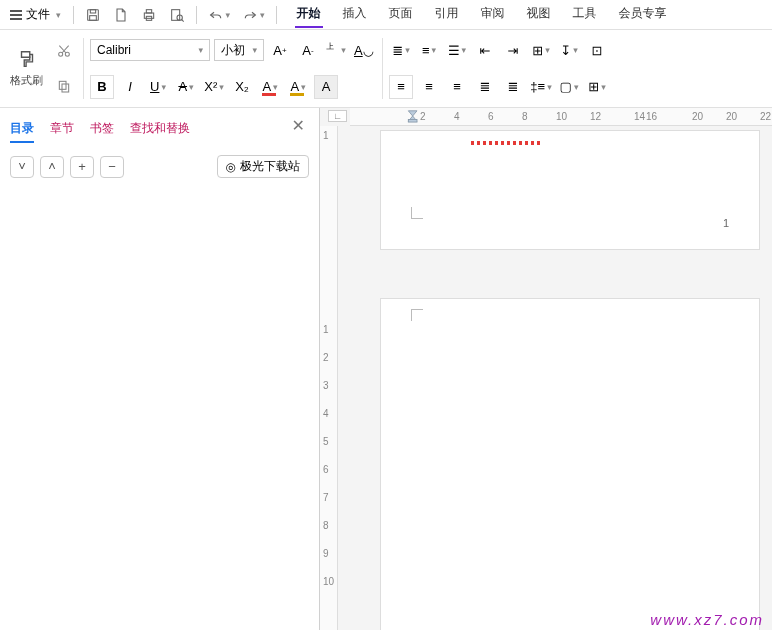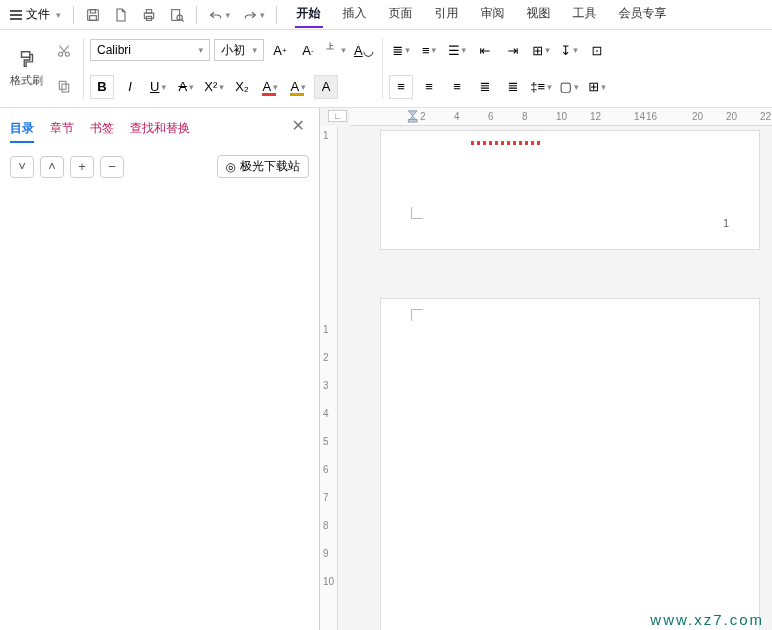--- a/index.html
+++ b/index.html
@@ -59,21 +59,21 @@
 .page1 .squig { position:absolute; left:90px; top:10px; width:70px; height:4px; background: repeating-linear-gradient(90deg,#e53935 0 3px, transparent 3px 6px); }
 .page1 .pn { position:absolute; right:30px; bottom:20px; font-size:11px; color:#666; }
 .page2 { position: absolute; top: 190px; left: 60px; width: 380px; height: 420px; background: #fff; border: 1px solid #ddd; }
 .textbox { position: absolute; top: 70px; left: 62px; width: 268px; height: 160px; border: 1px solid #333; background: #fff; padding: 6px 8px; font-size: 14px; }
 .cursor-line { position:absolute; left:50%; top:55px; width:2px; height:58px; background:#222; }
 
 
 .wm { position: absolute; right: 8px; bottom: 2px; text-align: right; z-index: 10; }
 .wm .t1 { font-size: 20px; font-weight: bold; color: #2b7de9; letter-spacing: 1px; display:flex; align-items:center; justify-content:flex-end; gap:4px;}
 .wm .t1 .swirl { width:26px; height:26px; border-radius:50%; background: conic-gradient(#7ac143 0 120deg, #f5a623 120deg 240deg, #2b7de9 240deg 360deg); display:inline-block;}
-.wm .t2 { font-size: 15px; color: #0f766e; font-weight: 500; letter-spacing: 2px; }
+.wm .t2 { font-size: 15px; color: #a21caf; font-weight: 500; letter-spacing: 2px; font-style: italic; }
 
 
 .corner { position:absolute; width:12px; height:12px; border-left:1px solid #bbb; border-top:1px solid #bbb; }
 .ruler-indent { position:absolute; top:1px; left:54px; width:26px; height:14px; }
 .ruler-indent svg { width:100%; height:100%; }
 </style>
 </head>
 <body>
 
 <div class="topbar">

